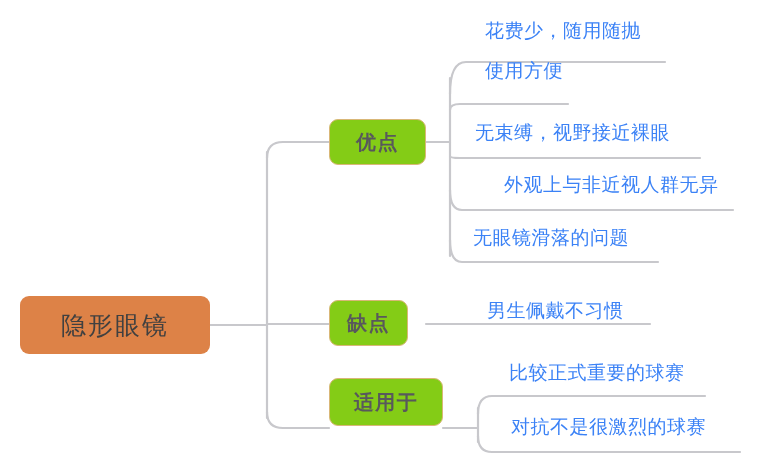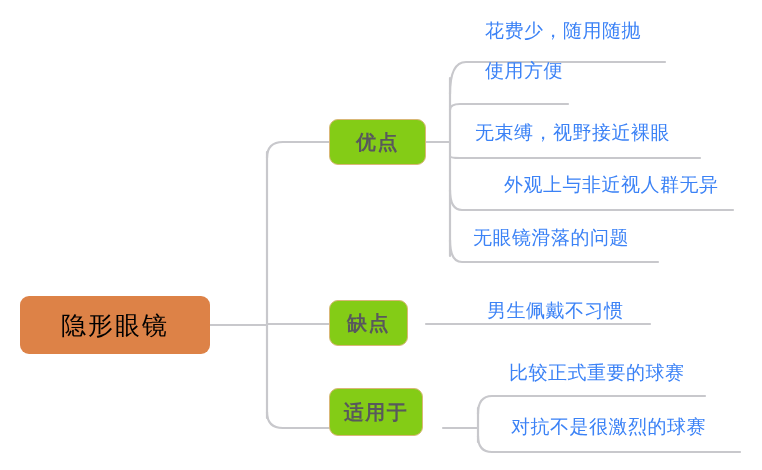--- a/index.html
+++ b/index.html
@@ -17,21 +17,21 @@
   .root-node{
     position:absolute;
     left:20px;top:296px;
     width:190px;height:58px;
     background:#dd8247;
     border-radius:9px;
     display:flex;align-items:center;justify-content:center;
     box-sizing:border-box;
   }
   .root-label{
-    color:#000000;
+    color:#404040;
     font-size:25px;
     letter-spacing:2px;
     font-weight:400;
     white-space:nowrap;
   }
 
   
   .branch-node{
     position:absolute;
     background:#84cc16;
@@ -42,21 +42,21 @@
   }
   .branch-label{
     color:#58585c;
     font-size:20px;
     font-weight:bold;
     letter-spacing:1.5px;
     white-space:nowrap;
   }
   #branch-0{left:329px;top:119px;width:97px;height:46px;}
   #branch-1{left:329px;top:300px;width:79px;height:46px;}
-  #branch-2{left:329px;top:388px;width:94px;height:48px;}
+  #branch-2{left:329px;top:378px;width:114px;height:48px;}
 
   
   .leaf{
     position:absolute;
     white-space:nowrap;
     color:#3b82f6;
     font-size:19px;
     letter-spacing:0.5px;
   }
 </style>

